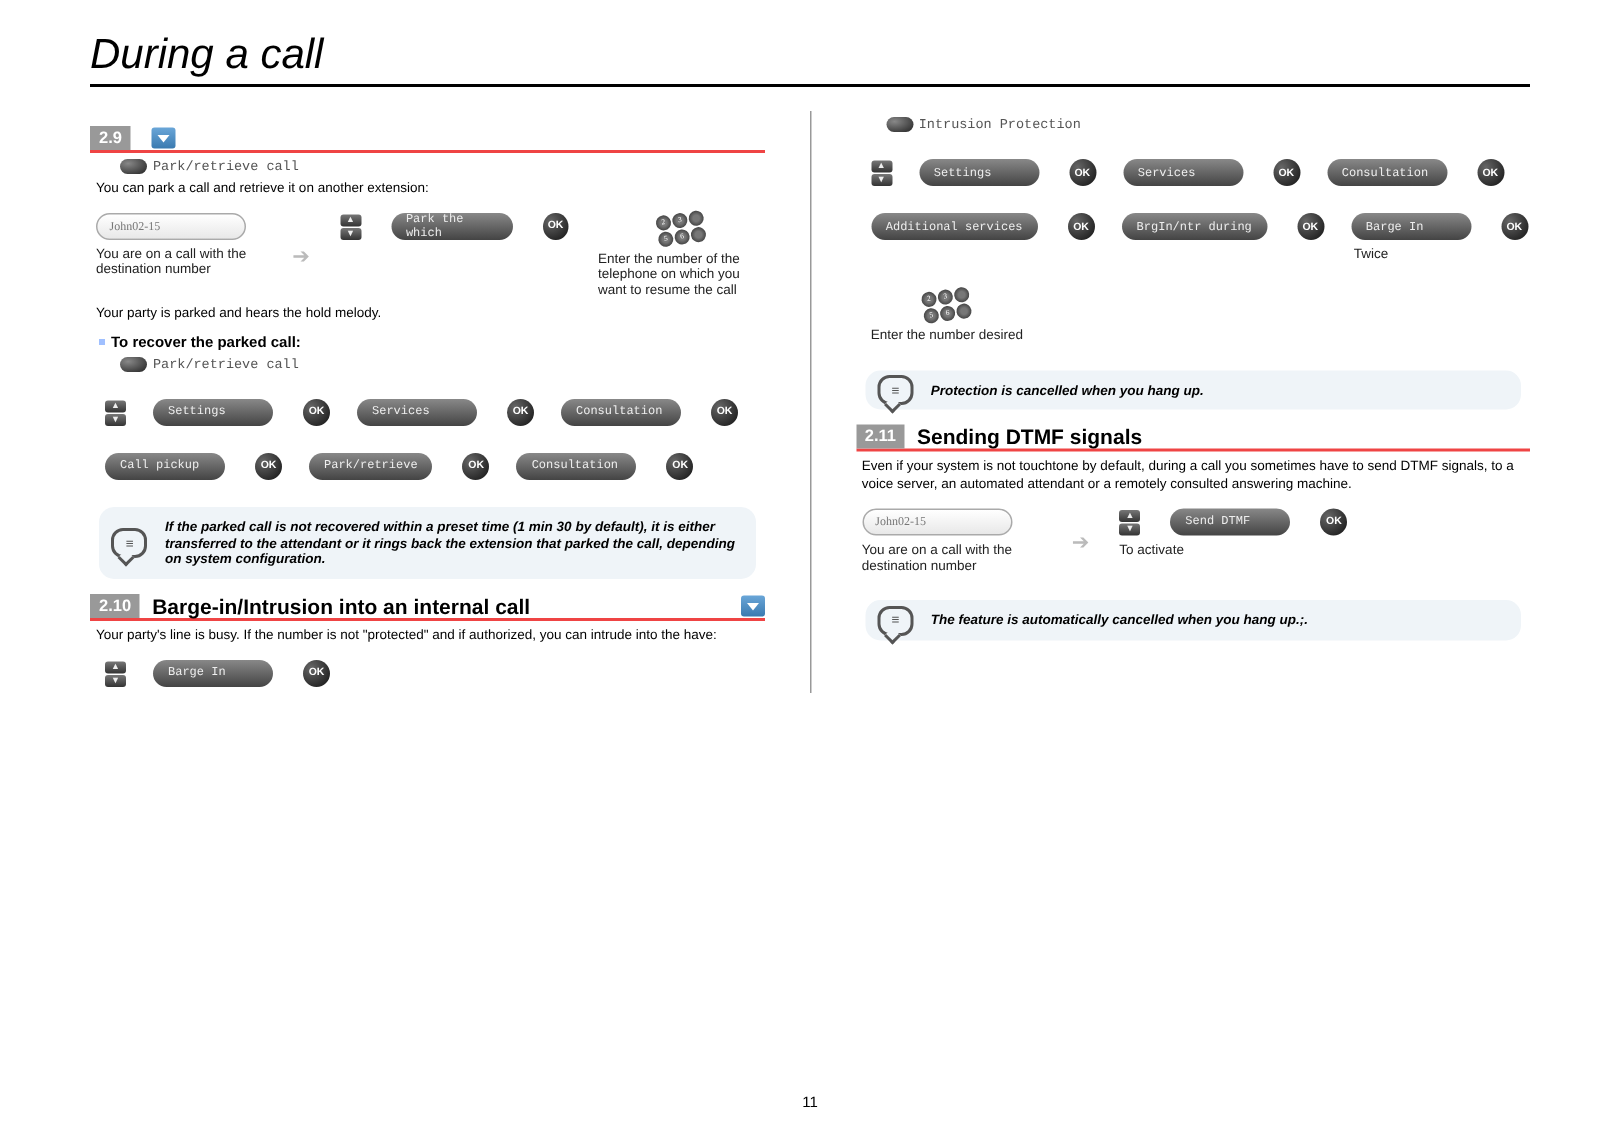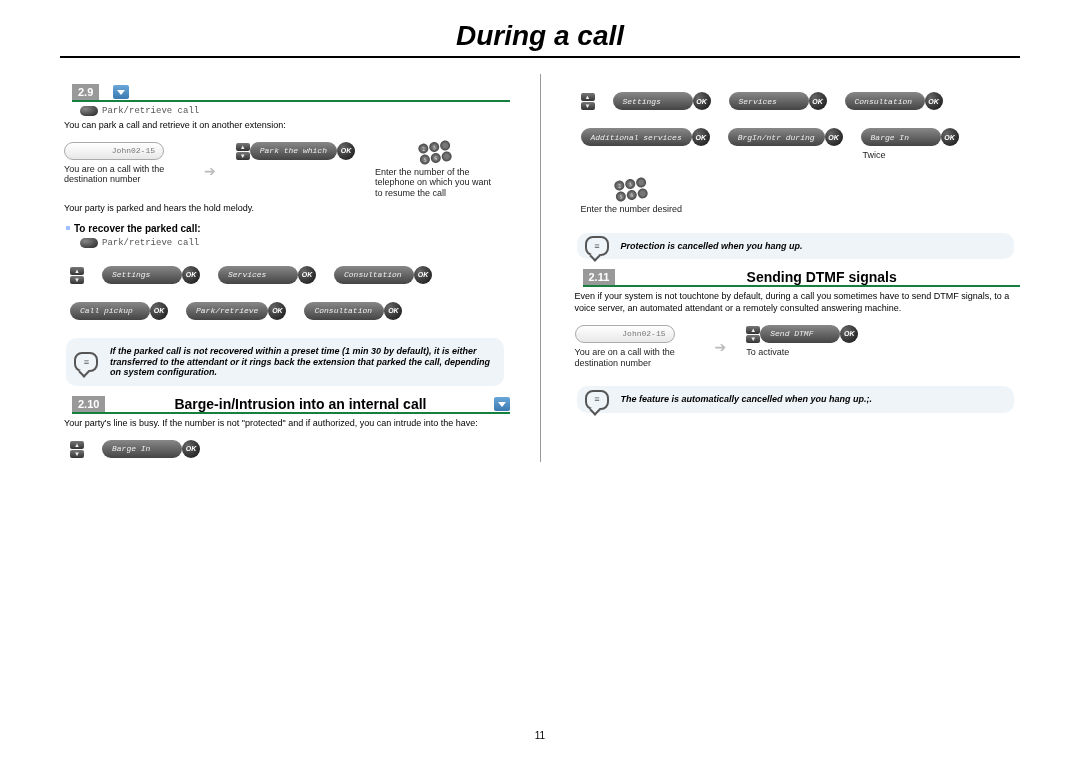--- a/index.html
+++ b/index.html
@@ -6,24 +6,23 @@
   body {
     width: 1080px;
     height: 763px;
     background: #fff;
     font-family: Georgia, "Times New Roman", serif;
     color: #000;
     position: relative;
     padding: 20px 60px 0 60px;
   }
   .page-title {
-    text-align: center;
     font-size: 28px;
     font-style: italic;
-    font-weight: bold;
+    font-weight: normal;
     font-family: "Arial Black", Arial, sans-serif;
     margin-bottom: 4px;
   }
   .title-rule {
     height: 2px;
     background: #000;
     margin: 0 0 16px 0;
   }
   .columns {
     display: flex;
@@ -32,23 +31,22 @@
   .col {
     flex: 1;
   }
   .divider {
     width: 1px;
     background: #999;
   }
   .section-head {
     display: flex;
     align-items: center;
-    border-bottom: 2px solid #15803d;
-    margin: 10px 0 4px 12px;
-    text-align: center;
+    border-bottom: 2px solid #ef4444;
+    margin: 10px 0 4px 0;
   }
   .num-box {
     background: #999;
     color: #fff;
     font-size: 11px;
     font-weight: bold;
     padding: 2px 6px;
     margin-right: 8px;
     font-family: Arial, sans-serif;
   }
@@ -126,26 +124,26 @@
     line-height: 1.2;
     color: #222;
     max-width: 120px;
   }
   .display-field {
     width: 100px; height: 18px;
     border: 1px solid #aaa;
     border-radius: 9px;
     background: linear-gradient(#fff, #e8e8e8);
     font-size: 8px;
-    font-family: Liberation Mono, monospace;
+    font-family: Liberation Serif, serif;
     color: #777;
     padding: 0 8px;
     display: flex;
     align-items: center;
-    justify-content: flex-end;
+    justify-content: flex-start;
   }
   .arrow-r {
     font-size: 14px;
     color: #bbb;
     align-self: center;
     margin-top: 2px;
   }
   .updown {
     width: 14px;
     display: flex;
@@ -181,23 +179,22 @@
     background: radial-gradient(circle at 30% 30%, #666, #111);
     color: #fff;
     font-size: 7px;
     font-weight: bold;
     font-family: Arial, sans-serif;
     display: inline-flex;
     align-items: center; justify-content: center;
   }
   .pill-ok {
     display: flex;
-    gap: 0;
-    align-items: center;
-    font-style: italic;
+    gap: 20px;
+    align-items: center;
   }
   .pill-row {
     display: flex;
     gap: 18px;
     margin: 18px 0 4px 10px;
     flex-wrap: wrap;
     align-items: center;
   }
   .pill-row.tight { margin-top: 10px; }
   .note-box {
@@ -377,20 +374,24 @@
           <span class="ok">OK</span>
         </div>
     </div>
 
   </div>
 
   <div class="divider"></div>
 
   <div class="col">
 
+    <div class="small-label">
+      <span class="lozenge"></span>
+      <span>Intrusion Protection</span>
+    </div>
 
     <div class="pill-row">
       <div class="updown">
           <span>▲</span>
           <span>▼</span>
         </div>
       <div class="pill-ok">
           <span class="pill">Settings</span>
           <span class="ok">OK</span>
         </div>

